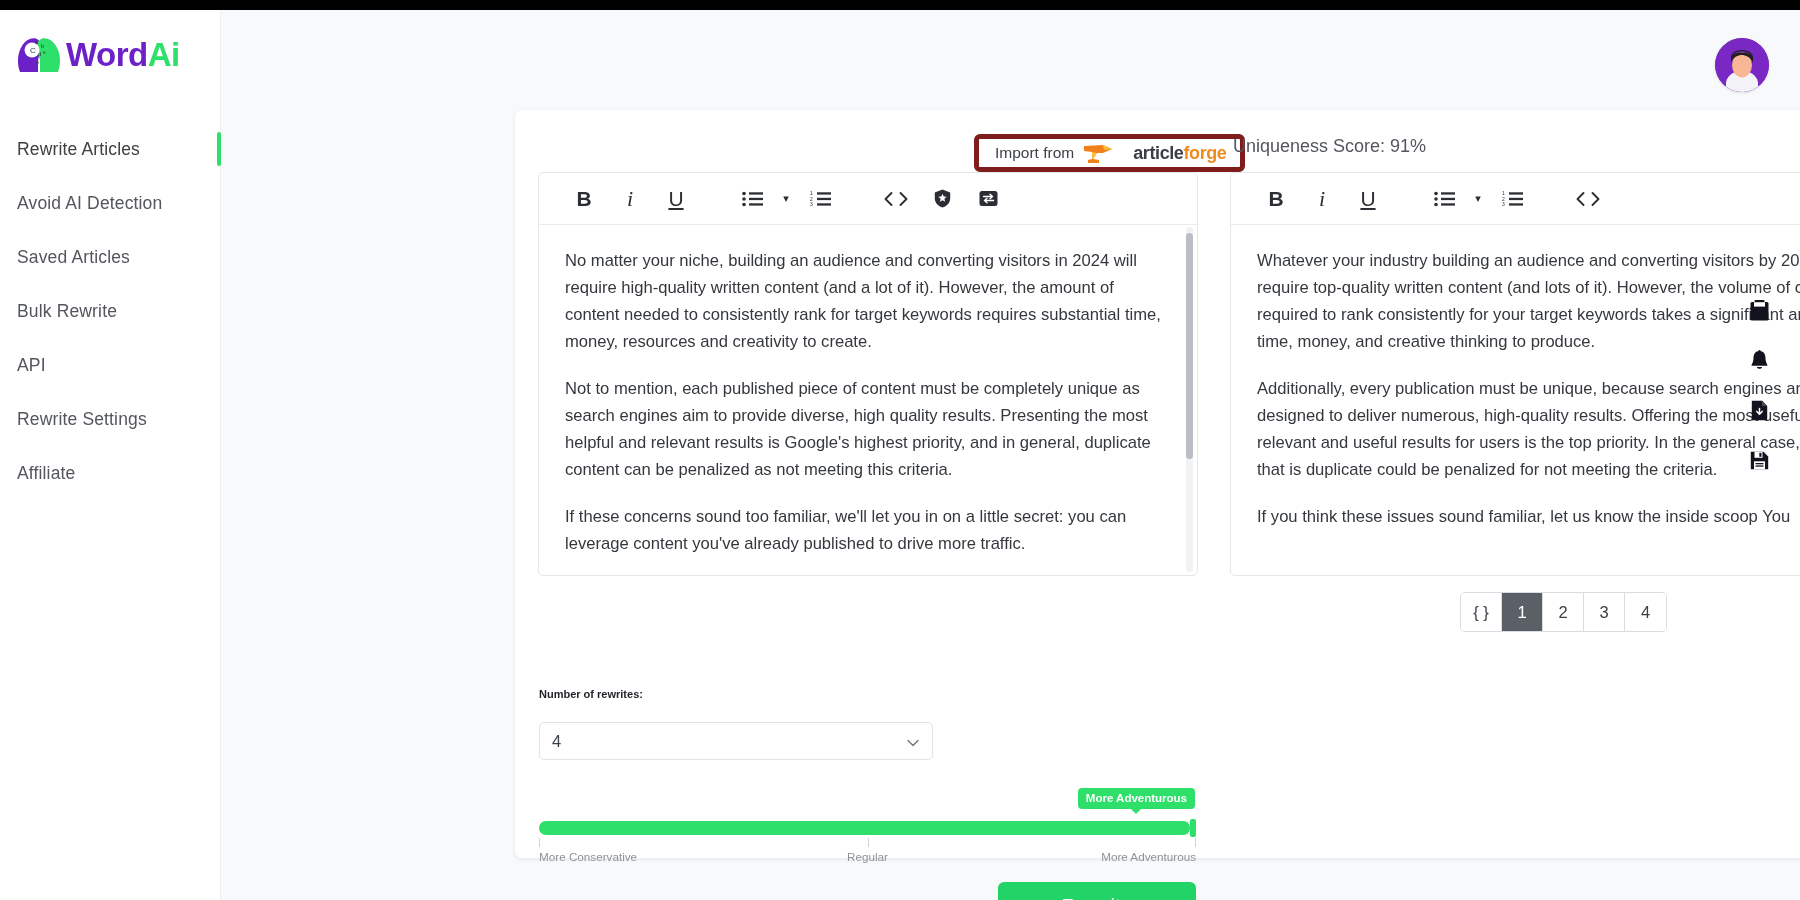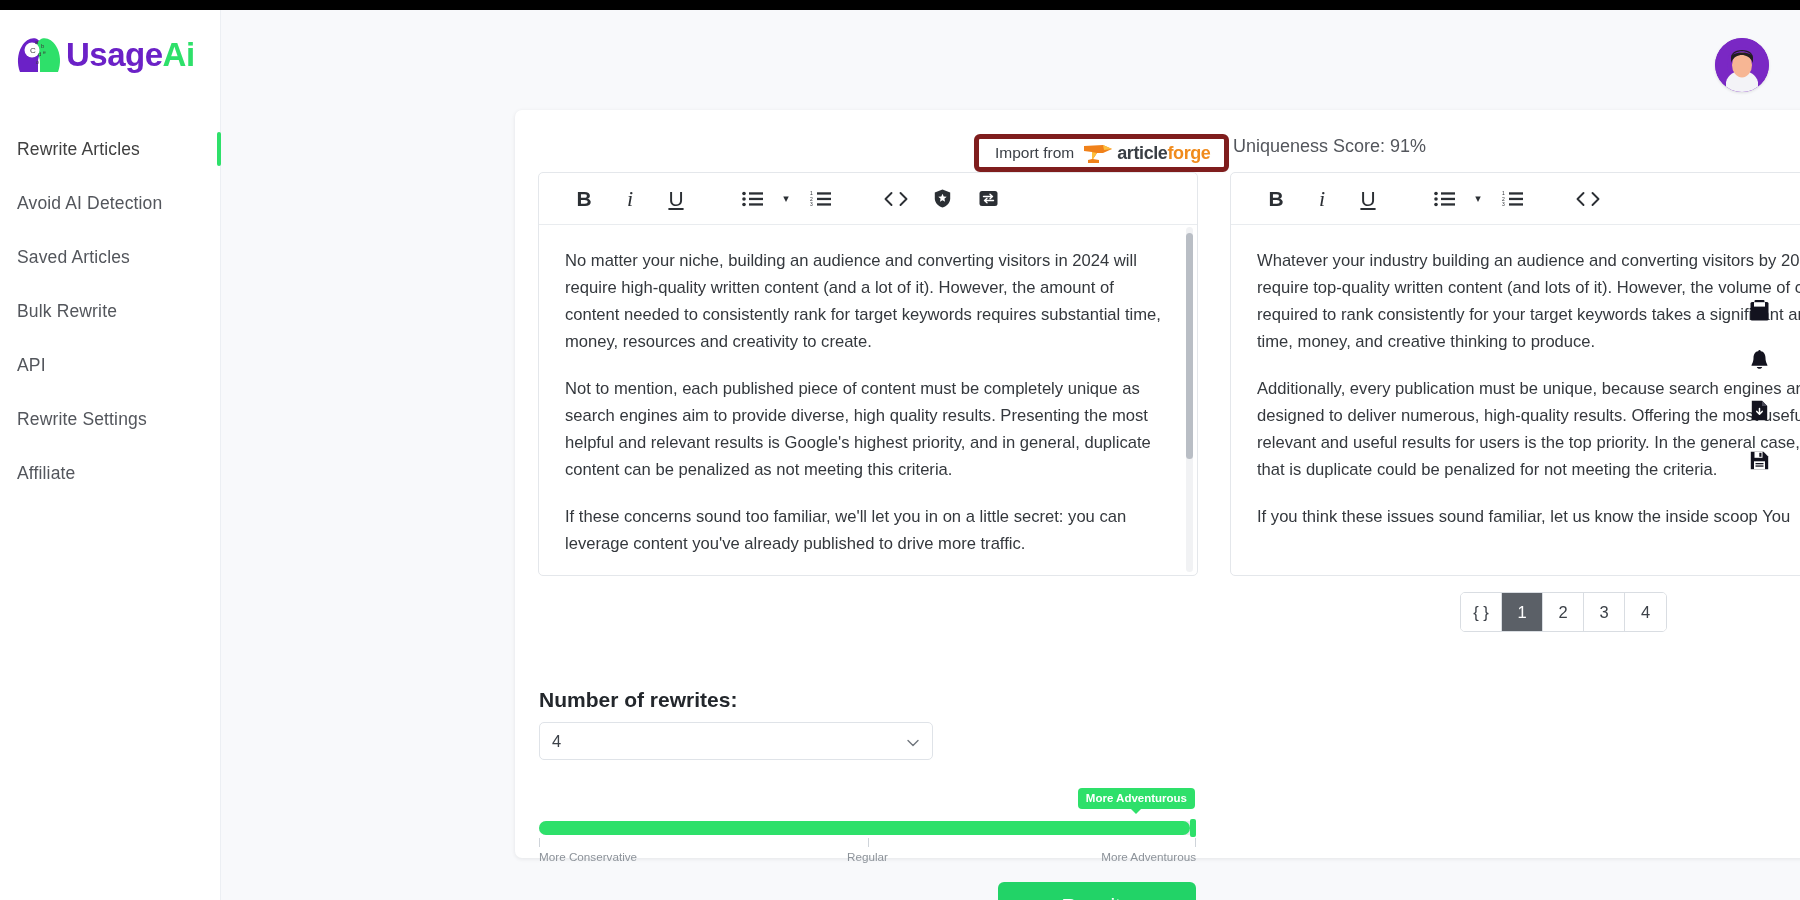--- a/index.html
+++ b/index.html
@@ -97,21 +97,21 @@
     height: 38px;
     padding: 0 14px 0 16px;
     display: flex; align-items: center; gap: 9px;
     background: #ffffff;
     border: 5px solid #7f1d1d;
     border-radius: 6px;
     cursor: pointer;
     box-shadow: 0 1px 2px rgba(0,0,0,0.04);
   }
   .import-btn .lbl { font-size: 15.5px; color: #3c4148; }
-  .af-logo { display: flex; align-items: center; gap: 4px; }
+  .af-logo { display: flex; align-items: center; gap: 20px; }
   .af-word { font-size: 18px; font-weight: 700; letter-spacing: -0.4px; }
   .af-article { color: #3a3f45; }
   .af-forge { color: #f08b1d; }
 
   
   .uniqueness {
     position: absolute; left: 718px; top: 26px;
     font-size: 18px; color: #53565c;
   }
 
@@ -187,21 +187,21 @@
     background: #ffffff;
     border-right: 1px solid #d9dde2;
     cursor: pointer;
   }
   .pbtn:last-child { border-right: none; }
   .pbtn.active { background: #5b6067; color: #ffffff; }
 
   
   .nr-label {
     position: absolute; left: 24px; top: 578px;
-    font-size: 21px; font-weight: 700; color: #23272c;
+    font-size: 11px; font-weight: 700; color: #23272c;
   }
   .nr-select {
     position: absolute; left: 24px; top: 612px;
     width: 394px; height: 38px;
     border: 1px solid #dfe3e8;
     border-radius: 5px;
     background: #ffffff;
     display: flex; align-items: center;
     padding: 0 12px;
     font-size: 16.5px; color: #3c4148;
@@ -301,21 +301,21 @@
           <path d="M42 40 C45 32 45 22 40 14 C35 5 24 3 21 12 C19 19 24 23 24 30 L24 40 Z" fill="#2ee06a"></path>
           <circle cx="16" cy="18" r="7.5" fill="#ffffff"></circle>
           <text x="14" y="21" font-size="8" font-family="Liberation Sans, sans-serif" fill="#3a3a3a">C</text>
           <text x="19" y="12" font-size="6" font-family="Liberation Sans, sans-serif" fill="#3a3a3a">a</text>
           <text x="25" y="16" font-size="6" font-family="Liberation Sans, sans-serif" fill="#3a3a3a">b</text>
           <text x="22" y="24" font-size="6" font-family="Liberation Sans, sans-serif" fill="#3a3a3a">d</text>
           <text x="27" y="22" font-size="5" font-family="Liberation Sans, sans-serif" fill="#3a3a3a">e</text>
           <text x="20" y="32" font-size="5" font-family="Liberation Sans, sans-serif" fill="#3a3a3a">o</text>
         </svg>
       </span>
-      <span class="logo-text"><span class="logo-word">Usage</span><span class="logo-ai">Ai</span></span>
+      <span class="logo-text"><span class="logo-word">Word</span><span class="logo-ai">Ai</span></span>
     </div>
 
     <div class="navlist">
       <div class="navitem active"><span>Rewrite Articles</span></div>
       <div class="navitem"><span>Avoid AI Detection</span></div>
       <div class="navitem"><span>Saved Articles</span></div>
       <div class="navitem"><span>Bulk Rewrite</span></div>
       <div class="navitem"><span>API</span></div>
       <div class="navitem"><span>Rewrite Settings</span></div>
       <div class="navitem"><span>Affiliate</span></div>

